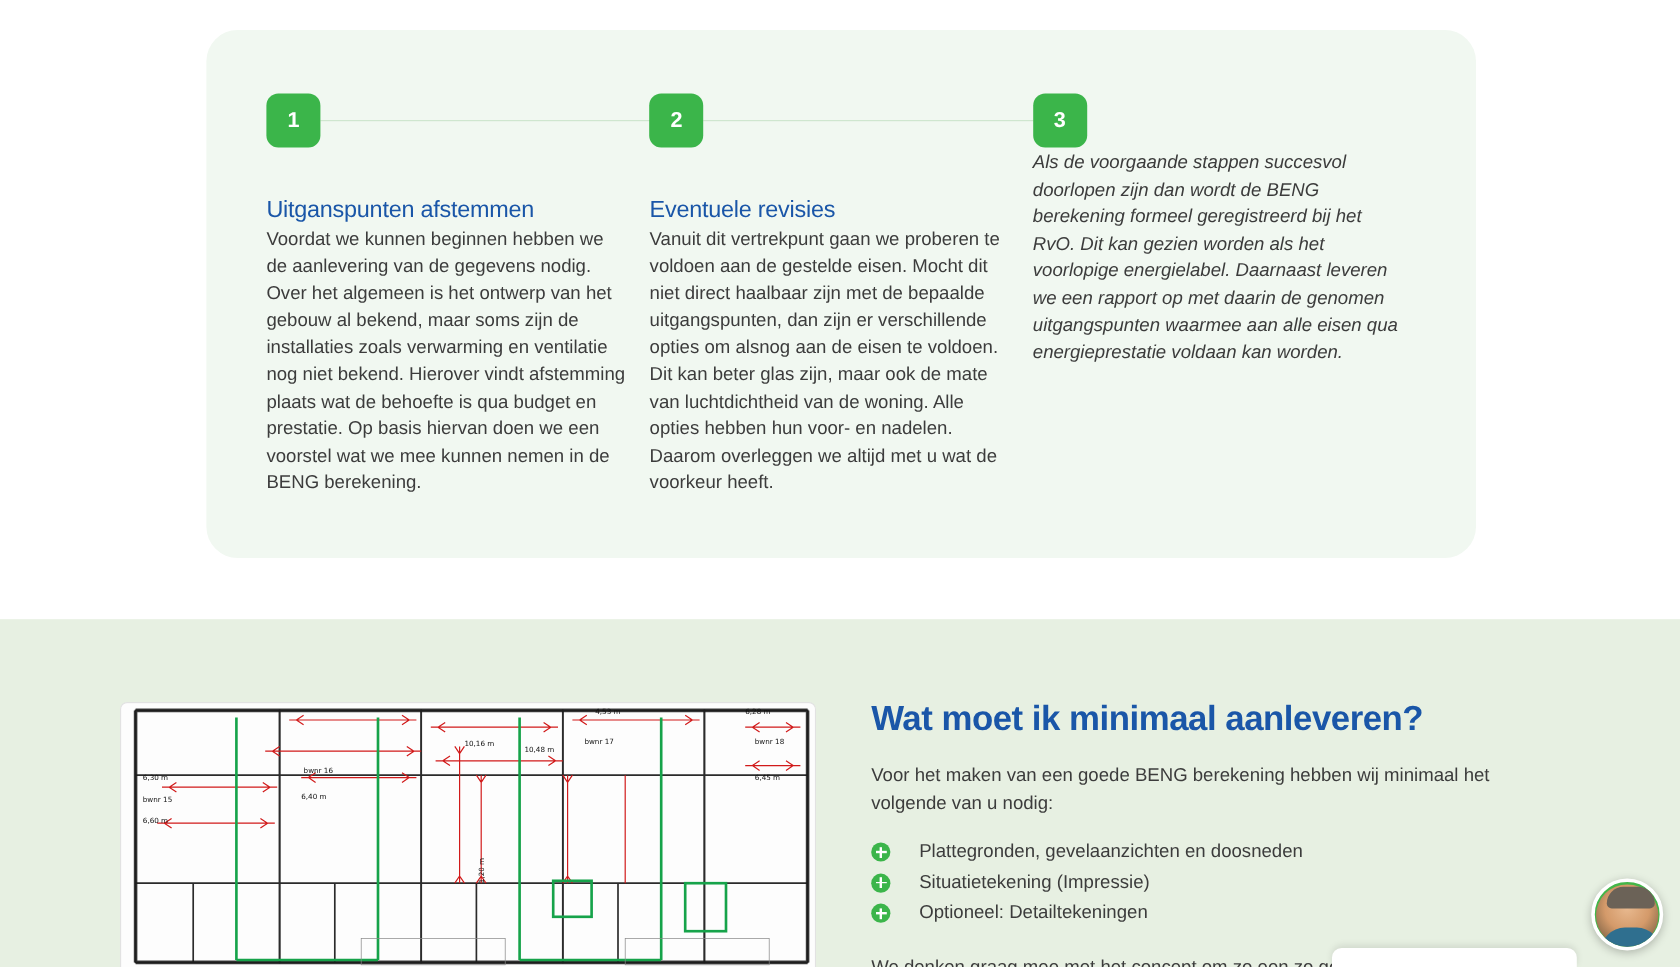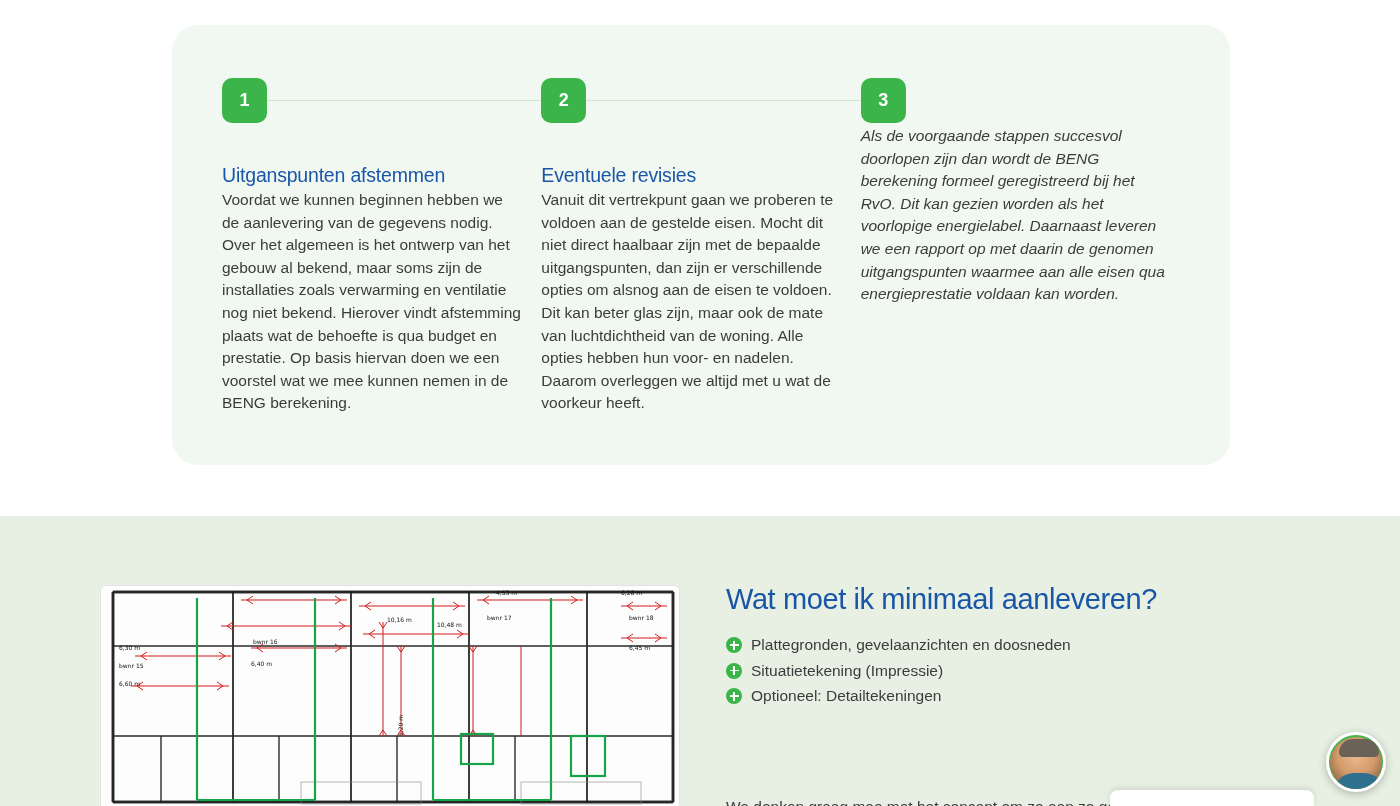--- a/index.html
+++ b/index.html
@@ -109,40 +109,40 @@
 
   .right-col {
     position: absolute;
     left: 726px;
     top: 583px;
     width: 600px;
   }
   .section-title {
     color: #1a56a8;
     font-size: 29px;
-    font-weight: normal;
+    font-weight: bold;
     letter-spacing: -0.4px;
     margin: 0;
   }
   .section-intro {
     margin-top: 19px;
     color: #3c3c3c;
     font-size: 15.5px;
     line-height: 23px;
     width: 540px;
   }
   .check-list {
     margin-top: 20px;
     list-style: none;
     padding: 0;
   }
   .check-list li {
     display: flex;
     align-items: center;
-    gap: 9px;
+    gap: 24px;
     margin-bottom: 7.5px;
     color: #3c3c3c;
     font-size: 15.5px;
   }
   .plus-icon {
     width: 16px;
     height: 16px;
     border-radius: 50%;
     background: #3bb54a;
     position: relative;
@@ -315,20 +315,21 @@
       </g>
       <g stroke="#888" stroke-width="0.6" fill="none">
         <rect x="200" y="196" width="120" height="22"></rect>
         <rect x="420" y="196" width="120" height="22"></rect>
       </g>
     </svg>
   </div>
 
   <div class="right-col">
     <h2 class="section-title">Wat moet ik minimaal aanleveren?</h2>
+    <p class="section-intro">Voor het maken van een goede BENG berekening hebben wij minimaal het volgende van u nodig:</p>
     <ul class="check-list">
       <li>
         <span class="plus-icon"></span>
         <span>Plattegronden, gevelaanzichten en doosneden</span>
       </li>
       <li>
         <span class="plus-icon"></span>
         <span>Situatietekening (Impressie)</span>
       </li>
       <li>

